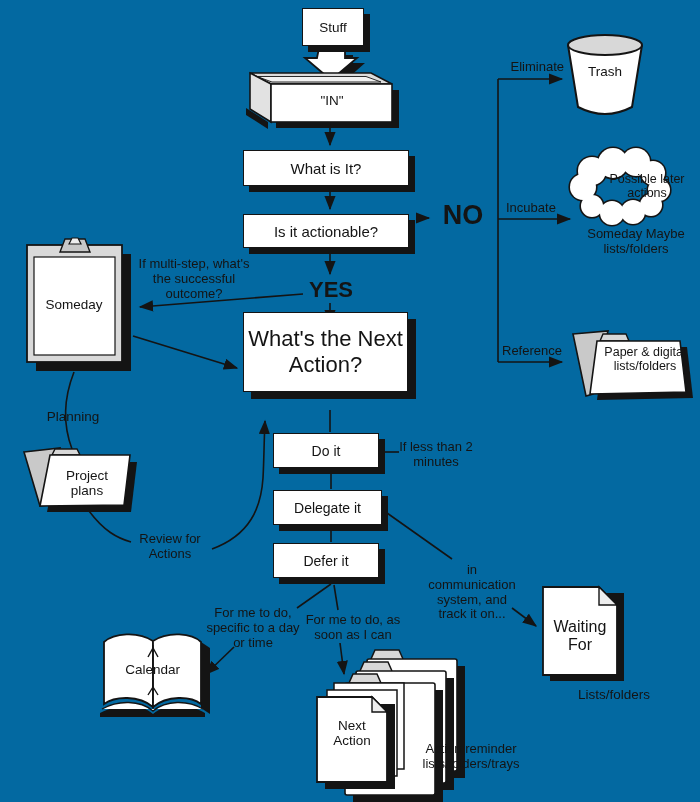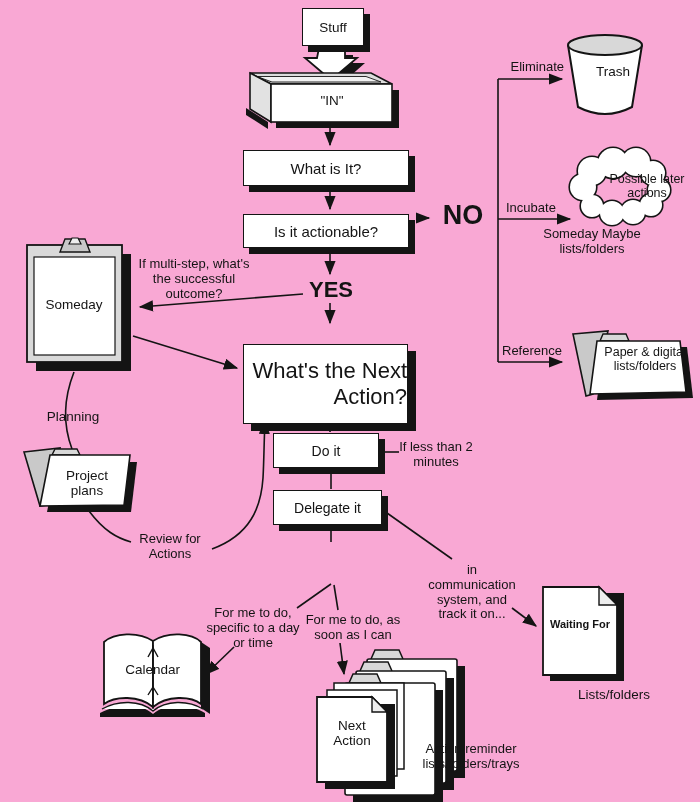--- a/index.html
+++ b/index.html
@@ -1,16 +1,16 @@
 <!DOCTYPE html>
 <html><head>
 <meta charset="utf-8">
 <style>
   html,body{margin:0;padding:0;background:#fff;}
-  #stage{position:relative;width:700px;height:802px;background:#f9a8d4;overflow:hidden;
+  #stage{position:relative;width:700px;height:802px;background:#0369a1;overflow:hidden;
          font-family:"Liberation Sans",sans-serif;color:#141414;}
   #stage svg{position:absolute;left:0;top:0;}
   .node{position:absolute;display:flex;align-items:center;justify-content:center;
         background:#fff;border:1.6px solid #141414;box-shadow:6px 6px 0 #141414;
         text-align:center;font-size:14px;z-index:3;}
   .lbl{position:absolute;text-align:center;font-size:13px;line-height:1.14;z-index:4;}
   .left{text-align:left;}
   .big{font-weight:bold;}
 </style>
 </head>
@@ -160,49 +160,52 @@
   <span>Stuff</span>
     </div>
 <div class="lbl" style="left:272px;top:93px;width:120px;font-size:13.5px;z-index:4;">"IN"</div>
 
 <div class="node" style="left:243px;top:150px;width:164px;height:34px;font-size:15px;">
   <span>What is It?</span>
     </div>
 <div class="node" style="left:243px;top:214px;width:164px;height:32px;font-size:15px;">
   <span>Is it actionable?</span>
     </div>
-<div class="node" style="left:243px;top:344px;width:163px;height:78px;font-size:22px;line-height:1.2;box-shadow:8px 7px 0 #141414;text-align:right;">
+<div class="node" style="left:243px;top:312px;width:163px;height:78px;font-size:22px;line-height:1.2;box-shadow:8px 7px 0 #141414;">
   <span>What's the Next Action?</span>
     </div>
 <div class="node" style="left:273px;top:433px;width:104px;height:33px;">
   <span>Do it</span>
     </div>
 <div class="node" style="left:273px;top:490px;width:107px;height:33px;">
   <span>Delegate it</span>
+    </div>
+<div class="node" style="left:273px;top:543px;width:104px;height:33px;">
+  <span>Defer it</span>
     </div>
 
 <div class="lbl big" style="left:436px;top:200px;width:54px;font-size:27px;">NO</div>
 <div class="lbl big" style="left:303px;top:277px;width:56px;font-size:22px;">YES</div>
 
 <div class="lbl left" style="left:502px;top:60px;width:62px;text-align:right;">Eliminate</div>
 <div class="lbl left" style="left:506px;top:201px;width:58px;">Incubate</div>
 <div class="lbl left" style="left:502px;top:344px;width:66px;">Reference</div>
 
-<div class="lbl" style="left:580px;top:64px;width:50px;font-size:13.5px;margin-left:8px;">Trash</div>
+<div class="lbl" style="left:580px;top:64px;width:50px;font-size:13.5px;">Trash</div>
 <div class="lbl" style="left:607px;top:172px;width:80px;font-size:12.5px;">Possible later actions</div>
-<div class="lbl" style="left:534px;top:227px;width:116px;">Someday Maybe lists/folders</div>
+<div class="lbl" style="left:578px;top:227px;width:116px;">Someday Maybe lists/folders</div>
 <div class="lbl" style="left:595px;top:345px;width:84px;font-size:12.5px;padding-left:8px;">Paper &amp; digital lists/folders</div>
 <div class="lbl" style="left:130px;top:257px;width:128px;">If multi-step, what's the successful outcome?</div>
 <div class="lbl" style="left:39px;top:297px;width:70px;font-size:13.5px;">Someday</div>
 <div class="lbl" style="left:42px;top:409px;width:62px;font-size:13.5px;">Planning</div>
 <div class="lbl" style="left:56px;top:468px;width:62px;font-size:13.5px;">Project plans</div>
 <div class="lbl" style="left:130px;top:532px;width:80px;">Review for Actions</div>
 <div class="lbl" style="left:398px;top:440px;width:76px;">If less than 2 minutes</div>
 <div class="lbl" style="left:424px;top:563px;width:96px;">in communication system, and track it on...</div>
-<div class="lbl" style="left:548px;top:618px;width:64px;font-size:11px;font-weight:bold;">Waiting For</div>
+<div class="lbl" style="left:548px;top:618px;width:64px;font-size:16px;">Waiting For</div>
 <div class="lbl" style="left:540px;top:687px;width:84px;font-size:13.5px;margin-left:32px;">Lists/folders</div>
 <div class="lbl" style="left:202px;top:606px;width:102px;">For me to do, specific to a day or time</div>
 <div class="lbl" style="left:299px;top:613px;width:108px;">For me to do, as soon as I can</div>
 <div class="lbl" style="left:108px;top:662px;width:72px;font-size:13.5px;text-align:right;">Calendar</div>
 <div class="lbl" style="left:321px;top:718px;width:62px;font-size:13.5px;">Next Action</div>
 <div class="lbl" style="left:408px;top:742px;width:126px;">Action reminder lists/folders/trays</div>
 
 </div>
 
 </body></html>

